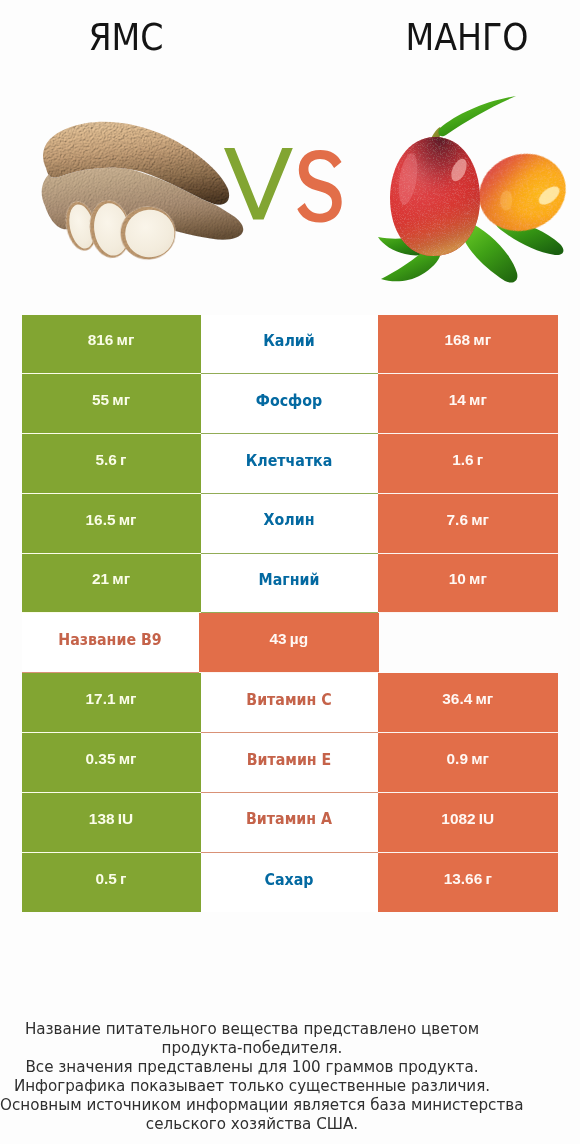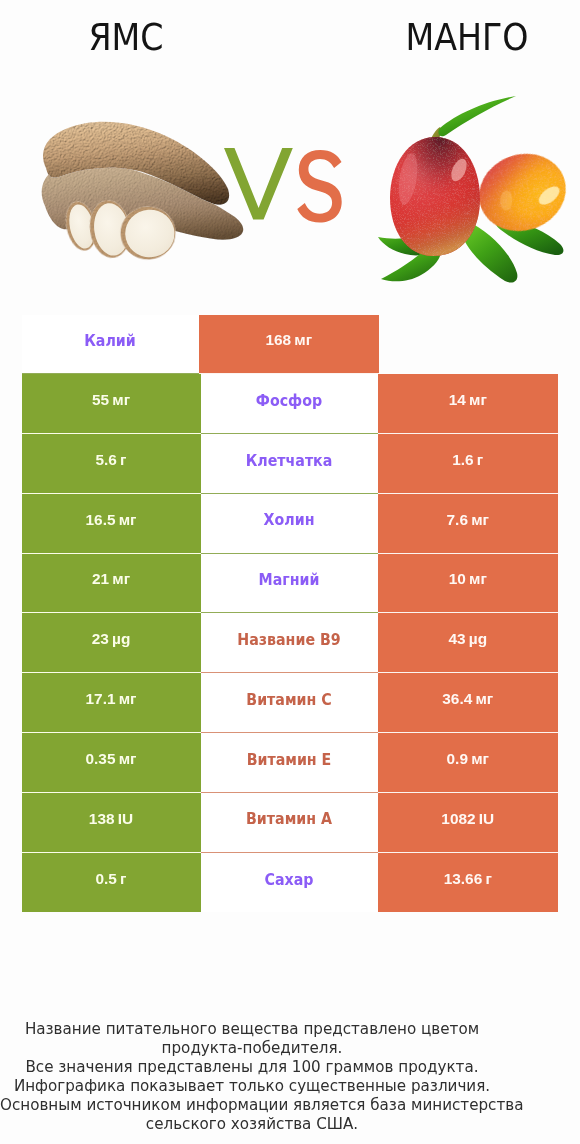--- a/index.html
+++ b/index.html
@@ -24,21 +24,21 @@
   .row{display:flex;height:59.8px;box-sizing:border-box;}
   .cell{display:flex;align-items:center;justify-content:center;box-sizing:border-box;
         font-size:15.8px;font-weight:700;line-height:1;letter-spacing:0px;
         font-family:"DejaVu Sans Condensed","DejaVu Sans",sans-serif;}
   .c-left,.c-right{font-family:"Liberation Sans",sans-serif;font-size:15.4px;}
   .cell span.txt{position:relative;top:-3px;white-space:nowrap;}
   .c-left span.txt,.c-right span.txt{top:-4px;}
   .c-left{width:179px;background:#82a532;color:#fbfde9;border-bottom:1.1px solid #fbfde9;}
   .c-mid{width:177px;background:#ffffff;}
   .c-right{width:180.5px;background:#e26e49;color:#fff8f4;border-bottom:1.1px solid #fdf4f0;}
-  .row.w-left .c-mid{color:#8b5cf6;border-bottom:1.1px solid #93ad58;}
+  .row.w-left .c-mid{color:#0369a1;border-bottom:1.1px solid #93ad58;}
   .row.w-right .c-mid{color:#c5634a;border-bottom:1.1px solid #d99277;}
   .row:last-child .cell{border-bottom:none;}
   .unit{font-size:15.4px;font-weight:700;margin-left:3.2px;letter-spacing:0;}
 
   .footnote{position:absolute;left:0;top:973px;width:504px;text-align:center;
             font-size:15.15px;line-height:19px;color:#2f2f2f;font-weight:400;
             font-family:"DejaVu Sans",sans-serif;margin-top:47px;}
   .footnote div{white-space:nowrap;}
 </style>
 </head>
@@ -238,20 +238,23 @@
 
   <path d="M0,0 L10.5,0 L34.6,60.0 L58.2,0 L68.8,0 L39.6,71.5 L29.2,71.5 Z" fill="#82a532"></path>
 
   <g transform="translate(74.1,2.0) scale(1.0,1.145)">
     <path d="M22.2,0 C32.6,0 39.8,4.1 43.4,10.5 L36.0,15.8 C32.7,10.3 28.2,7.8 21.9,7.8 C14.6,7.8 10.3,11.5 10.3,16.6 C10.3,21.6 13.8,24.2 23.0,26.4 L26.4,27.2 C38.0,30.0 43.6,35.6 43.6,45.2 C43.6,56.3 34.7,63.4 21.6,63.4 C10.4,63.4 2.8,58.8 -0.8,51.6 L6.7,46.2 C10.0,52.4 14.9,55.6 21.7,55.6 C29.3,55.6 34.0,51.9 34.0,46.1 C34.0,40.9 30.7,38.3 21.3,36.0 L17.9,35.2 C6.7,32.4 0.7,26.8 0.7,17.3 C0.7,6.6 9.3,0 22.2,0 Z" fill="#e26e49"></path>
   </g>
 </svg></div>
 
   <div class="table">
     <div class="row w-left">
+      <div class="cell c-left">
+          <span class="txt"><span>816</span><span class="unit">мг</span></span>
+        </div>
       <div class="cell c-mid">
           <span class="txt">Калий</span>
         </div>
       <div class="cell c-right">
           <span class="txt"><span>168</span><span class="unit">мг</span></span>
         </div>
     </div>
     <div class="row w-left">
       <div class="cell c-left">
           <span class="txt"><span>55</span><span class="unit">мг</span></span>
@@ -290,23 +293,20 @@
           <span class="txt"><span>21</span><span class="unit">мг</span></span>
         </div>
       <div class="cell c-mid">
           <span class="txt">Магний</span>
         </div>
       <div class="cell c-right">
           <span class="txt"><span>10</span><span class="unit">мг</span></span>
         </div>
     </div>
     <div class="row w-right">
-      <div class="cell c-left">
-          <span class="txt"><span>23</span><span class="unit">µg</span></span>
-        </div>
       <div class="cell c-mid">
           <span class="txt">Название B9</span>
         </div>
       <div class="cell c-right">
           <span class="txt"><span>43</span><span class="unit">µg</span></span>
         </div>
     </div>
     <div class="row w-right">
       <div class="cell c-left">
           <span class="txt"><span>17.1</span><span class="unit">мг</span></span>

